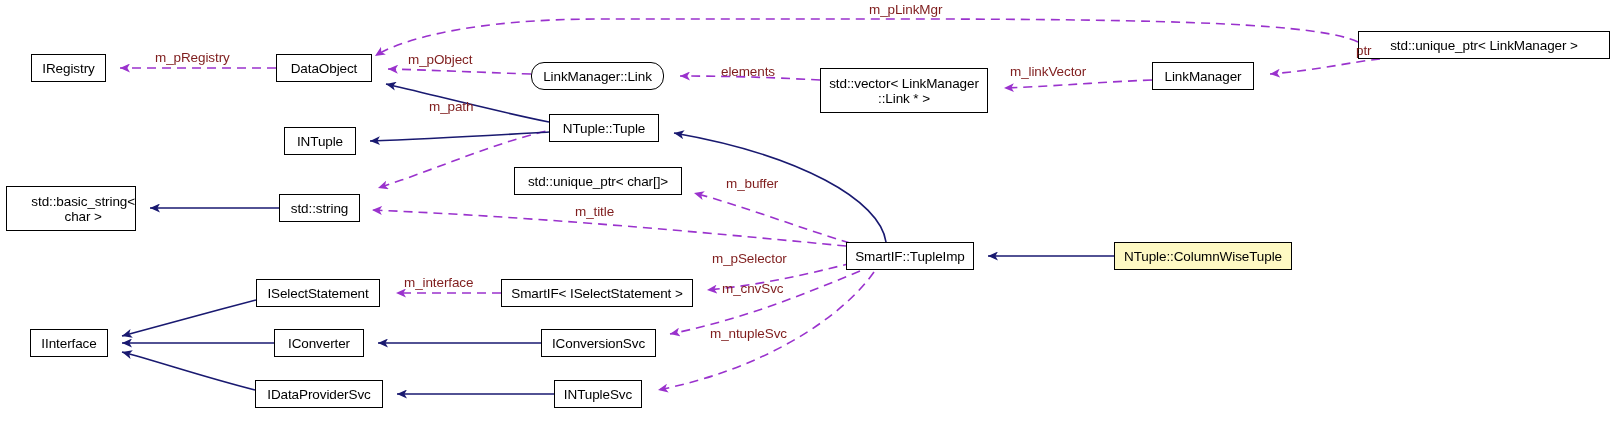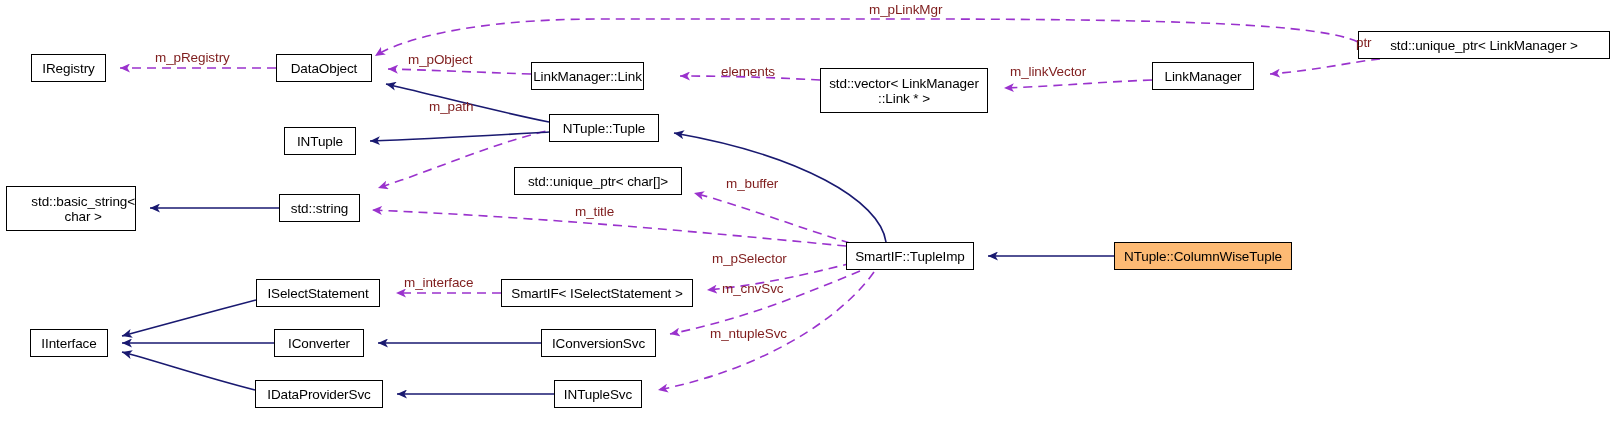--- a/index.html
+++ b/index.html
@@ -32,21 +32,21 @@
     line-height: 15px;
     display: flex;
     align-items: center;
     justify-content: center;
     text-align: center;
     white-space: pre;
     letter-spacing: -0.1px;
     z-index: 3;
   }
   .node.highlight {
-    background: #fdba74;
+    background: #fef9c3;
   }
   .edge-label {
     position: absolute;
     color: #7f1d1d;
     font-size: 13.5px;
     line-height: 14px;
     white-space: pre;
     letter-spacing: -0.1px;
     background: transparent;
     z-index: 4;
@@ -119,21 +119,21 @@
       <path d="M554,394 L397,394" marker-end="url(#arrow-inherit)"></path>
     </g>
   </svg>
 
   <div class="node" style="left:31px; top:54px; width:75px; height:28px;">
     <span>IRegistry</span>
   </div>
   <div class="node" style="left:276px; top:54px; width:96px; height:28px;">
     <span>DataObject</span>
   </div>
-  <div class="node" style="left:531px; top:62px; width:113px; height:28px;">
+  <div class="node" style="left:531px; top:62px; width:133px; height:28px;border-radius:13px;">
     <span>LinkManager::Link</span>
   </div>
   <div class="node" style="left:820px; top:68px; width:168px; height:45px;">
     <span>std::vector&lt; LinkManager
 ::Link * &gt;</span>
   </div>
   <div class="node" style="left:1152px; top:62px; width:102px; height:28px;">
     <span>LinkManager</span>
   </div>
   <div class="node" style="left:1358px; top:31px; width:252px; height:28px;">
@@ -181,21 +181,21 @@
   </div>
   <div class="node" style="left:554px; top:380px; width:88px; height:28px;">
     <span>INTupleSvc</span>
   </div>
 
   <div class="edge-label" style="left:155px; top:51px;">m_pRegistry</div>
   <div class="edge-label" style="left:408px; top:53px;">m_pObject</div>
   <div class="edge-label" style="left:869px; top:3px;">m_pLinkMgr</div>
   <div class="edge-label" style="left:721px; top:65px;">elements</div>
   <div class="edge-label" style="left:1010px; top:65px;">m_linkVector</div>
-  <div class="edge-label" style="left:1314px; top:36px;padding-left:42px;">ptr</div>
+  <div class="edge-label" style="left:1314px; top:44px;padding-left:42px;">ptr</div>
   <div class="edge-label" style="left:429px; top:100px;">m_path</div>
   <div class="edge-label" style="left:726px; top:177px;">m_buffer</div>
   <div class="edge-label" style="left:575px; top:205px;">m_title</div>
   <div class="edge-label" style="left:712px; top:252px;">m_pSelector</div>
   <div class="edge-label" style="left:404px; top:276px;">m_interface</div>
   <div class="edge-label" style="left:722px; top:282px;">m_cnvSvc</div>
   <div class="edge-label" style="left:710px; top:327px;">m_ntupleSvc</div>
 
 </div>
 

